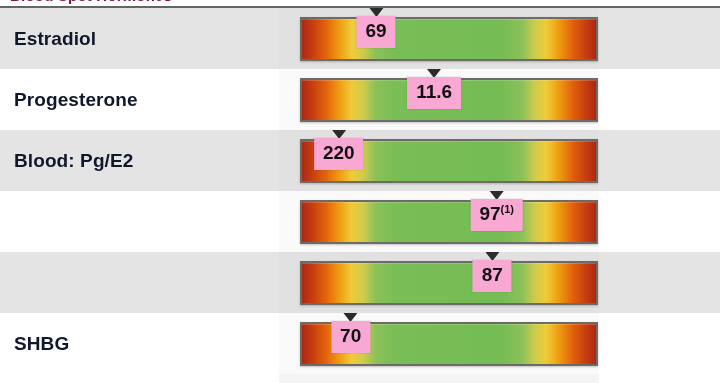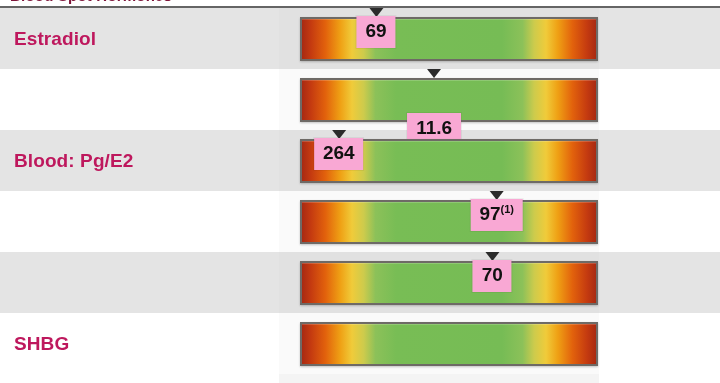--- a/index.html
+++ b/index.html
@@ -45,21 +45,21 @@
   .row .col-tint{
     position:absolute;left:279px;top:0;width:320px;height:100%;
     background:rgba(0,0,0,0.018);
     pointer-events:none;
   }
   .row.shaded .col-tint{background:rgba(0,0,0,0.010);}
 
   .analyte-label{
     position:relative;z-index:2;
     margin-left:14px;width:250px;
-    font-size:19px;font-weight:bold;color:#be185d;
+    font-size:19px;font-weight:bold;color:#0f172a;
     letter-spacing:.1px;
     white-space:nowrap;
   }
 
   
   .bar-wrap{
     position:absolute;left:300px;top:50%;transform:translateY(-50%);
     width:298px;height:44px;z-index:2;
   }
   .bar{
@@ -134,61 +134,66 @@
         <div class="bar-wrap">
           <div class="bar"></div>
           <div class="marker" style="left: 25.5%;">
             <div class="arrow"></div>
             <div class="chip"><span>69</span></div>
           </div>
         </div>
       </div>
       <div class="row plain">
         <div class="col-tint"></div>
+        <div class="analyte-label">Progesterone</div>
         <div class="bar-wrap">
           <div class="bar"></div>
-          <div class="marker" style="left: 45%; gap: 36px;">
+          <div class="marker" style="left: 45%;">
             <div class="arrow"></div>
             <div class="chip"><span>11.6</span></div>
           </div>
         </div>
       </div>
       <div class="row shaded">
         <div class="col-tint"></div>
         <div class="analyte-label">Blood: Pg/E2</div>
         <div class="bar-wrap">
           <div class="bar"></div>
           <div class="marker" style="left: 13%;">
             <div class="arrow"></div>
-            <div class="chip"><span>264</span></div>
+            <div class="chip"><span>220</span></div>
           </div>
         </div>
       </div>
       <div class="row plain">
         <div class="col-tint"></div>
         <div class="bar-wrap">
           <div class="bar"></div>
           <div class="marker" style="left: 66%;">
             <div class="arrow"></div>
             <div class="chip"><span>97</span><sup>(1)</sup></div>
           </div>
         </div>
       </div>
       <div class="row shaded">
         <div class="col-tint"></div>
         <div class="bar-wrap">
           <div class="bar"></div>
           <div class="marker" style="left: 64.5%;">
             <div class="arrow"></div>
-            <div class="chip"><span>70</span></div>
+            <div class="chip"><span>87</span></div>
           </div>
         </div>
       </div>
       <div class="row plain">
         <div class="col-tint"></div>
         <div class="analyte-label">SHBG</div>
         <div class="bar-wrap">
           <div class="bar"></div>
+          <div class="marker" style="left: 17%;">
+            <div class="arrow"></div>
+            <div class="chip"><span>70</span></div>
+          </div>
         </div>
       </div>
     </div>
 
 </div>
 
 </body></html>

